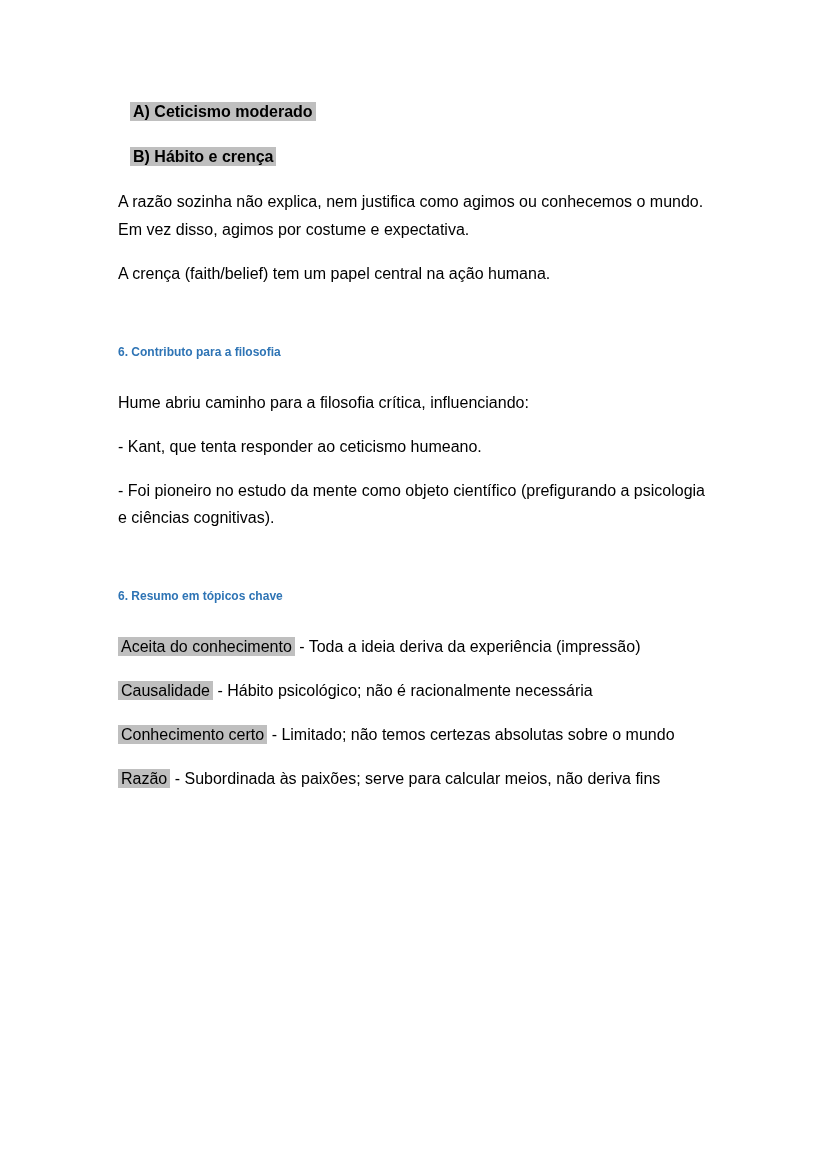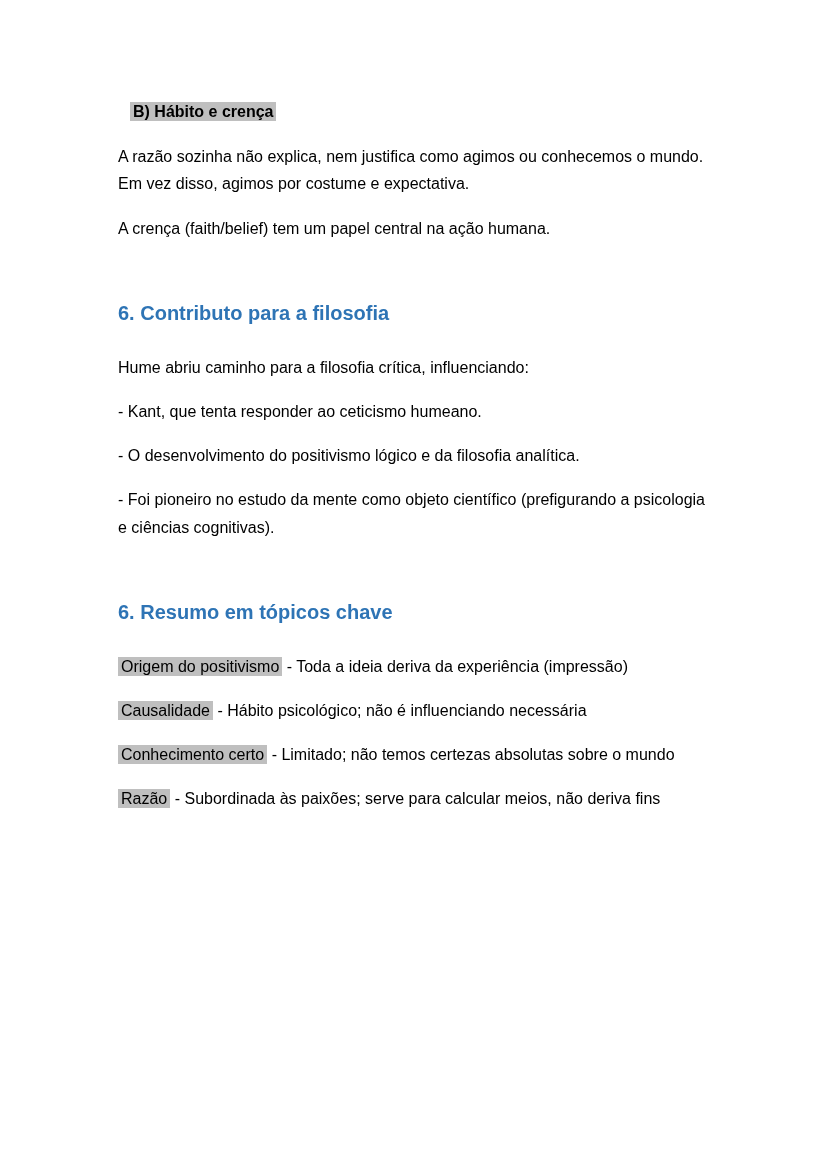--- a/index.html
+++ b/index.html
@@ -21,60 +21,60 @@
   p.subhead {
     font-weight: 700;
     margin: 2px 0 18px 12px;
   }
   .hl {
     background: var(--highlight-gray, #bfbfbf);
     padding: 1px 3px;
   }
   h2.heading {
     color: var(--heading-blue, #2e74b5);
-    font-size: 20px;
+    font-size: 12px;
     font-weight: 700;
     line-height: 1.3;
     margin: 58px 0 28px 0;
   }
   p.topic { margin-bottom: 17px; }
 </style>
 </head>
 <body>
 
 <div class="page">
 
+  <p class="subhead"><span class="hl">A) Ceticismo moderado</span></p>
 
 
   <p class="subhead"><span class="hl">B) Hábito e crença</span></p>
 
   <p class="body">A razão sozinha não explica, nem justifica como agimos ou conhecemos o mundo. Em vez disso, agimos por costume e expectativa.</p>
 
   <p class="body">A crença (faith/belief) tem um papel central na ação humana.</p>
 
   <h2 class="heading">6. Contributo para a filosofia</h2>
 
   <p class="body">Hume abriu caminho para a filosofia crítica, influenciando:</p>
 
   <p class="body">- Kant, que tenta responder ao ceticismo humeano.</p>
 
-  <p class="body">- O desenvolvimento do positivismo lógico e da filosofia analítica.</p>
 
   <p class="body">- Foi pioneiro no estudo da mente como objeto científico (prefigurando a psicologia e ciências cognitivas).</p>
 
   <h2 class="heading">6. Resumo em tópicos chave</h2>
 
   <p class="body topic">
-    <span class="hl">Origem do positivismo</span>
+    <span class="hl">Aceita do conhecimento</span>
     <span>- Toda a ideia deriva da experiência (impressão)</span>
   </p>
 
   <p class="body topic">
     <span class="hl">Causalidade</span>
-    <span>- Hábito psicológico; não é influenciando necessária</span>
+    <span>- Hábito psicológico; não é racionalmente necessária</span>
   </p>
 
 
   <p class="body topic">
     <span class="hl">Conhecimento certo</span>
     <span>- Limitado; não temos certezas absolutas sobre o mundo</span>
   </p>
 
   <p class="body topic">
     <span class="hl">Razão</span>

